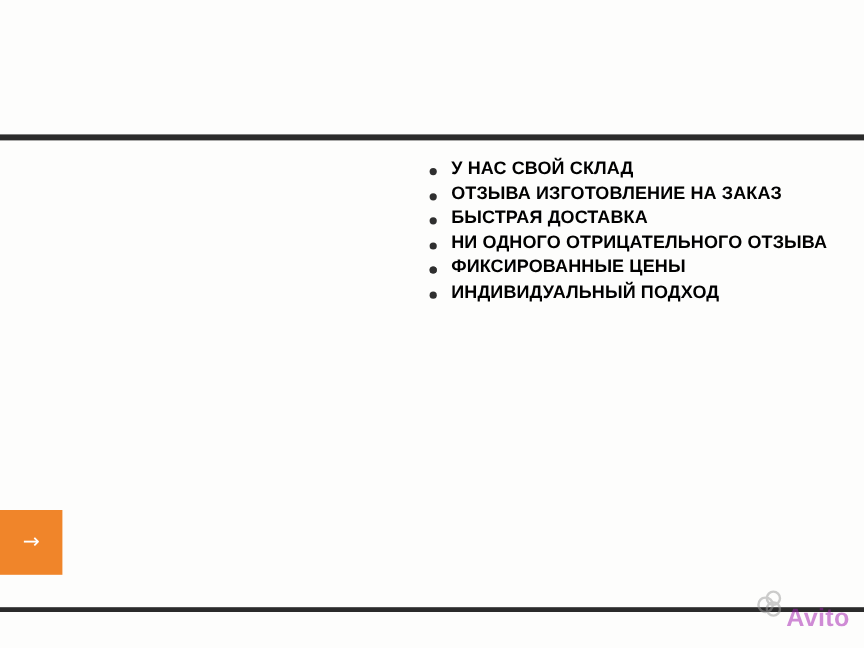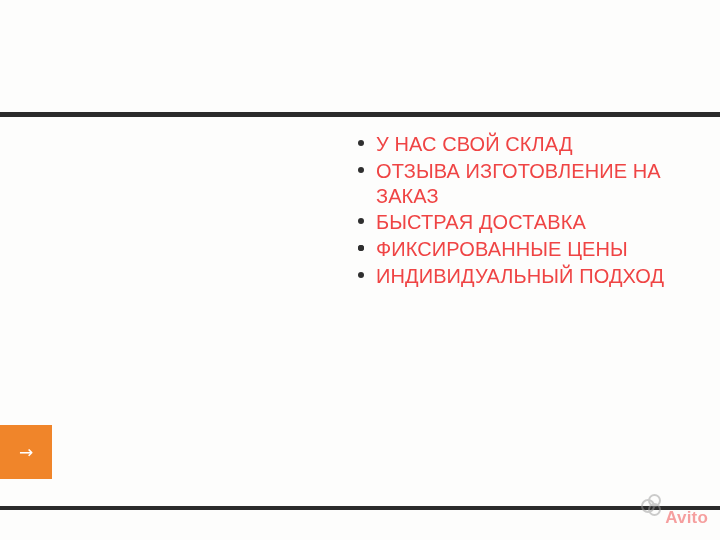--- a/index.html
+++ b/index.html
@@ -70,23 +70,23 @@
     left: 356px;
     top: 132px;
     width: 348px;
     margin: 0;
     padding: 0;
     list-style: none;
   }
   .bullets li {
     position: relative;
     padding-left: 20px;
-    color: #ef4444;
-    font-size: 20px;
-    font-weight: normal;
+    color: #000000;
+    font-size: 15px;
+    font-weight: bold;
     line-height: 1.24;
     letter-spacing: 0.1px;
     margin-bottom: 2px;
   }
   .bullets li .dot {
     position: absolute;
     left: 2px;
     top: 8px;
     width: 6px;
     height: 6px;
@@ -109,22 +109,22 @@
   }
   .wm-mark span {
     position: absolute;
     border-radius: 50%;
     border: 2px solid #9a9a9a;
   }
   .wm-mark .c1 { left: 0; top: 5px; width: 10px; height: 10px; }
   .wm-mark .c2 { left: 7px; top: 0; width: 9px; height: 9px; }
   .wm-mark .c3 { left: 7px; top: 9px; width: 9px; height: 9px; }
   .wm-text {
-    color: #ef4444;
-    font-size: 17px;
+    color: #a21caf;
+    font-size: 21px;
     font-weight: bold;
     letter-spacing: 0.2px;
     margin-top: 29px;
   }
 </style>
 </head>
 <body>
 
 <div class="slide">
 
@@ -138,20 +138,24 @@
       <span class="dot"></span>
       <span>У НАС СВОЙ СКЛАД</span>
     </li>
     <li>
       <span class="dot"></span>
       <span>ОТЗЫВА ИЗГОТОВЛЕНИЕ НА ЗАКАЗ</span>
     </li>
     <li>
       <span class="dot"></span>
       <span>БЫСТРАЯ ДОСТАВКА</span>
+    </li>
+    <li>
+      <span class="dot"></span>
+      <span>НИ ОДНОГО ОТРИЦАТЕЛЬНОГО ОТЗЫВА</span>
     </li>
     <li>
       <span class="dot"></span>
     </li>
     <li>
       <span class="dot"></span>
       <span>ФИКСИРОВАННЫЕ ЦЕНЫ</span>
     </li>
     <li>
       <span class="dot"></span>

